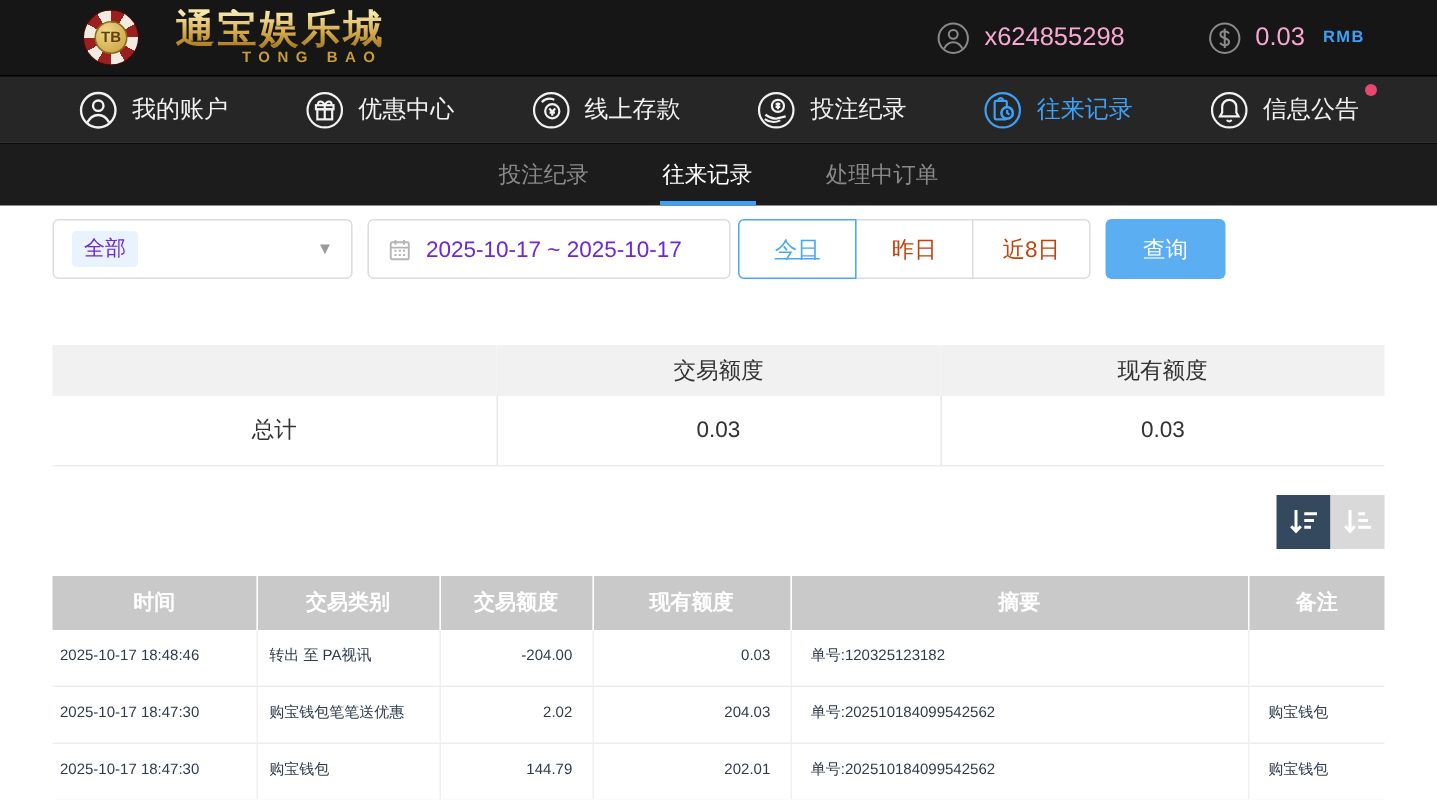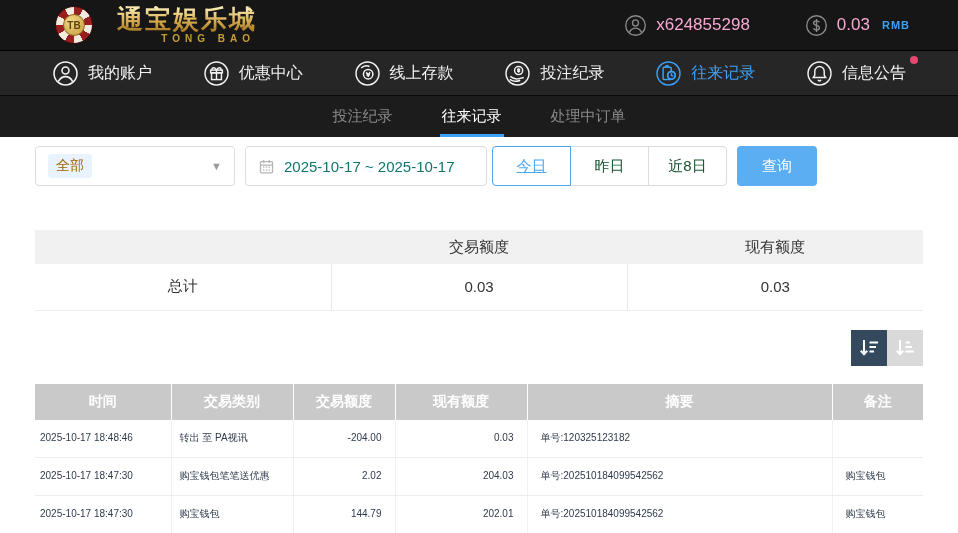--- a/index.html
+++ b/index.html
@@ -80,36 +80,36 @@
   
   .content { padding:9px 35px 0 35px; }
 
   .filter-row { display:flex; align-items:center; height:40px; }
   .type-select {
     width:200px; height:40px; border:1px solid #dcdcdc; border-radius:4px;
     display:flex; align-items:center; justify-content:space-between;
     padding:0 12px; cursor:pointer; background:#fff;
   }
   .type-tag {
-    background:#e8f3fd; color:#a16207; font-size:14px; padding:3px 8px;
+    background:#e8f3fd; color:#6d28d9; font-size:14px; padding:3px 8px;
     border-radius:3px;
   }
   .select-caret { color:#9a9a9a; font-size:11px; }
   .date-input {
     width:242px; height:40px; border:1px solid #dcdcdc; border-radius:4px;
     display:flex; align-items:center; gap:9px; padding:0 12px;
     margin-left:10px; cursor:pointer; background:#fff;
   }
   .cal-icon { width:17px; height:17px; color:#b5b5b5; flex:none; }
   .cal-icon svg { width:100%; height:100%; }
-  .date-text { color:#0f766e; font-size:15px; white-space:nowrap; }
+  .date-text { color:#6d28d9; font-size:15px; white-space:nowrap; }
   .quick-group { display:flex; margin-left:5px; }
   .quick-btn {
     width:79px; height:40px; border:1px solid #dcdcdc; background:#fff;
-    color:#14532d; font-size:15px; cursor:pointer; margin-left:-1px;
+    color:#c2410c; font-size:15px; cursor:pointer; margin-left:-1px;
     display:flex; align-items:center; justify-content:center;
     font-family:inherit;
   }
   .quick-btn:first-child { border-radius:4px 0 0 4px; margin-left:0; }
   .quick-btn:last-child { border-radius:0 4px 4px 0; }
   .quick-btn.active { border-color:#4aa8f0; color:#4aa8f0; position:relative; z-index:2;text-decoration:underline; }
   .search-btn {
     width:80px; height:40px; margin-left:10px; border:none; border-radius:4px;
     background:#5caef2; color:#fff; font-size:15px; cursor:pointer;
     font-family:Liberation Sans, sans-serif;

